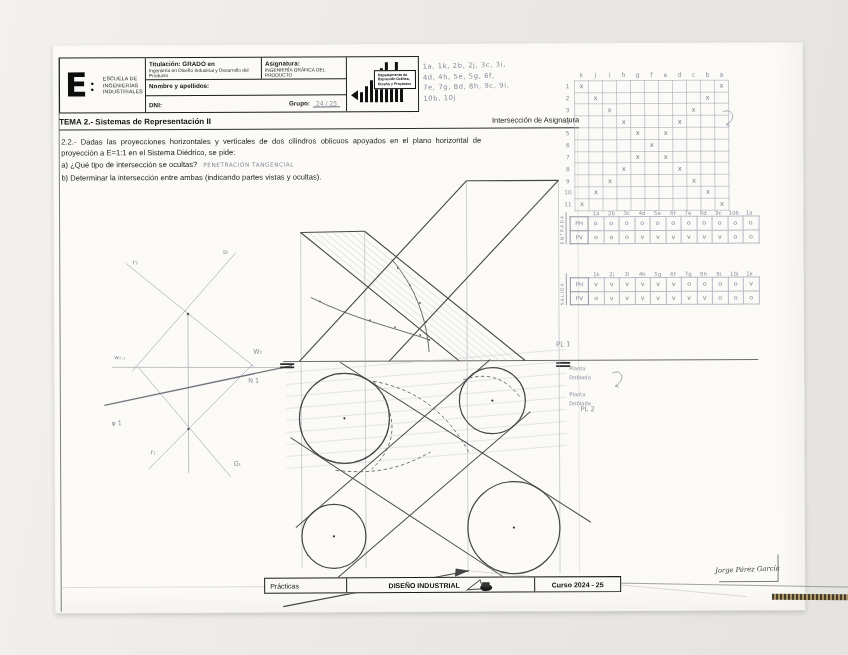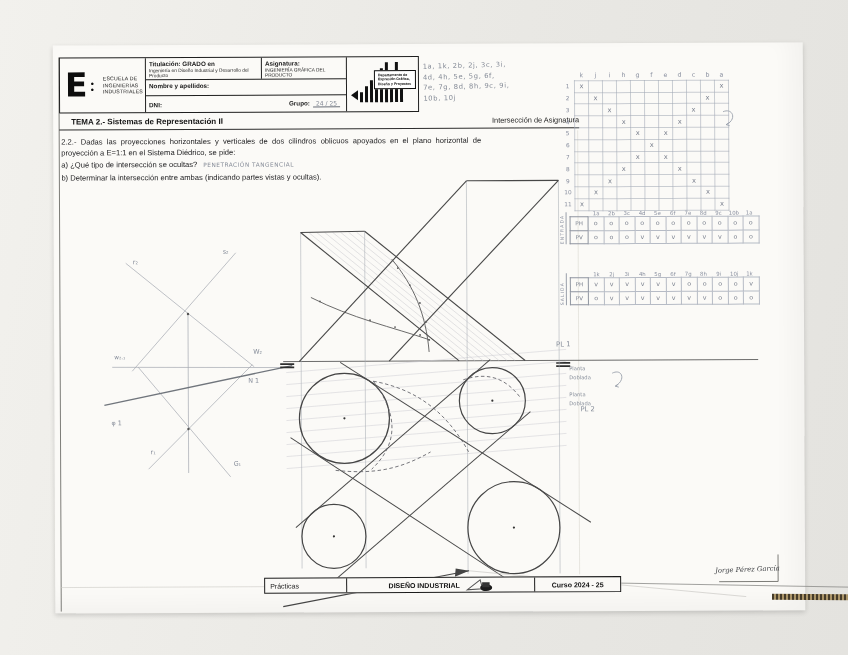--- a/index.html
+++ b/index.html
@@ -33,21 +33,21 @@
   .grupo-val{font-size:6px;border-bottom:.6px solid #6a6f79;padding:0 3px;}
   .hdr .dept{flex:1;position:relative;border-left:1px solid #1f1f1f;box-sizing:border-box;}
   .bars{position:absolute;left:4px;bottom:9px;display:flex;align-items:flex-end;gap:2px;}
   .bars i{display:block;width:3px;background:#111;}
   .tri{width:0;height:0;border-top:5px solid transparent;border-bottom:5px solid transparent;border-right:7px solid #111;margin-bottom:2px;}
   .deptbox{position:absolute;right:2px;top:13px;width:42px;border:1px solid #0f0f0f;background:#fff;padding:2px 1px 2px 3px;box-sizing:border-box;}
   .dline{display:block;font-size:3.6px;font-weight:bold;color:#111;line-height:4.4px;}
 
   
   .tema{left:60px;top:116px;width:520px;display:flex;justify-content:space-between;border-bottom:1px solid #2d2d2d;padding-bottom:3px;}
-  .tema .lt{font-size:8px;font-weight:bold;color:#151515;margin-left:12px;}
+  .tema .lt{font-size:8px;font-weight:bold;color:#151515;}
   .tema .rt{font-size:7.4px;color:#1d1d1d;}
   .problem{left:62px;top:135px;width:420px;color:#1c1c1e;}
   .pstat{font-size:7.6px;line-height:11px;text-align:justify;font-weight:500;}
   .pitem{font-size:7.6px;line-height:11px;margin-top:1px;}
   .ans{font-size:5.8px;letter-spacing:.5px;margin-left:6px;}
 
   
   .hwlist{left:424px;top:60px;width:160px;font-size:6.8px;line-height:10.5px;letter-spacing:.6px;transform:rotate(-1.2deg);}
 
   

